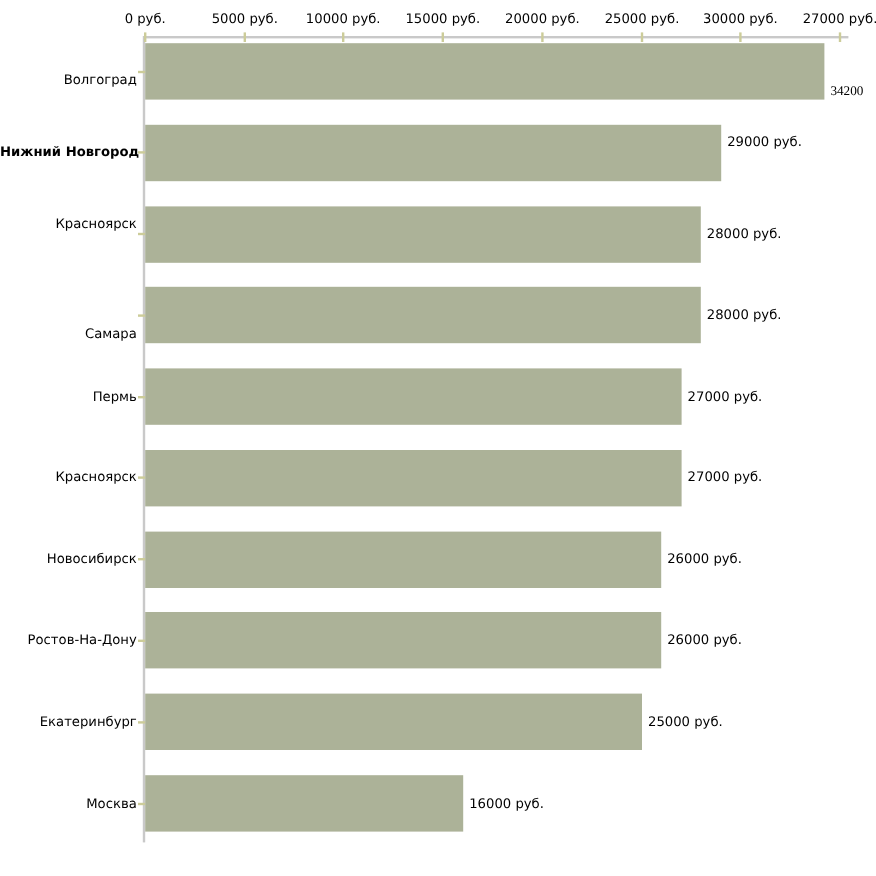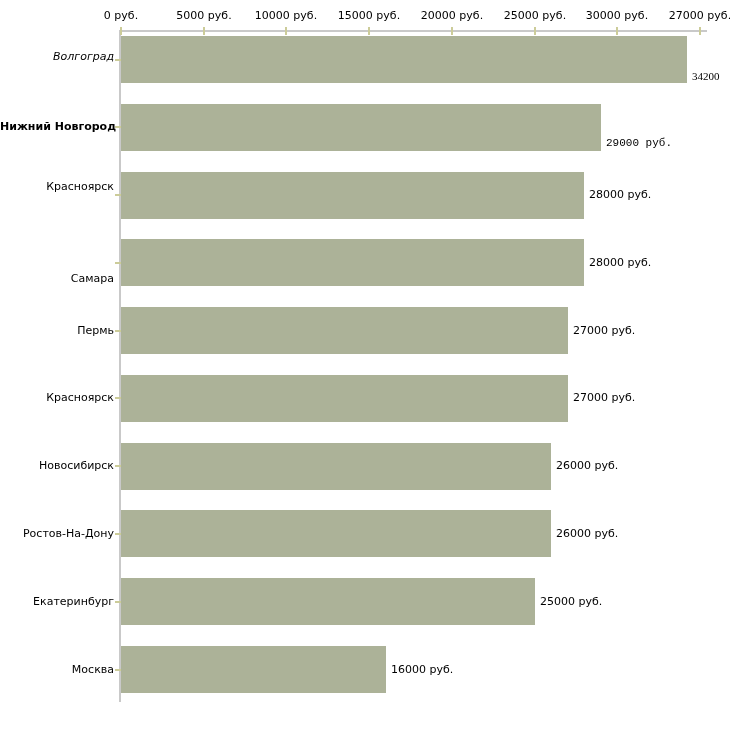--- a/index.html
+++ b/index.html
@@ -50,30 +50,30 @@
       <div class="x-tick-label" style="left: 204px;">5000 руб.</div>
       <div class="x-tick-label" style="left: 286px;">10000 руб.</div>
       <div class="x-tick-label" style="left: 369px;">15000 руб.</div>
       <div class="x-tick-label" style="left: 452px;">20000 руб.</div>
       <div class="x-tick-label" style="left: 535px;">25000 руб.</div>
       <div class="x-tick-label" style="left: 617px;">30000 руб.</div>
       <div class="x-tick-label" style="left: 700px;">27000 руб.</div>
     </div>
   <div id="rows">
       <div class="">
-        <div class="category-label" style="top: 50px; font-style: italic;">Волгоград</div>
+        <div class="category-label" style="top: 60px;">Волгоград</div>
         <div class="y-tick" style="top: 59px;"></div>
         <div class="bar" style="top: 36px; width: 566px; background: rgb(172, 178, 152);"></div>
         <div class="bar-value-label" style="left: 692px; top: 69px; font-family: Liberation Serif, serif;">34200</div>
       </div>
       <div class="">
         <div class="category-label" style="top: 120px; font-weight: bold;">Нижний Новгород</div>
         <div class="y-tick" style="top: 126px;"></div>
         <div class="bar" style="top: 104px; width: 480px; background: rgb(172, 178, 152);"></div>
-        <div class="bar-value-label" style="left: 606px; top: 136px; font-family: Liberation Mono, monospace;">29000 руб.</div>
+        <div class="bar-value-label" style="left: 606px; top: 112px;">29000 руб.</div>
       </div>
       <div class="">
         <div class="category-label" style="top: 180px;">Красноярск</div>
         <div class="y-tick" style="top: 194px;"></div>
         <div class="bar" style="top: 172px; width: 463px; background: rgb(172, 178, 152);"></div>
         <div class="bar-value-label" style="left: 589px; top: 188px;">28000 руб.</div>
       </div>
       <div class="">
         <div class="category-label" style="top: 272px;">Самара</div>
         <div class="y-tick" style="top: 262px;"></div>

